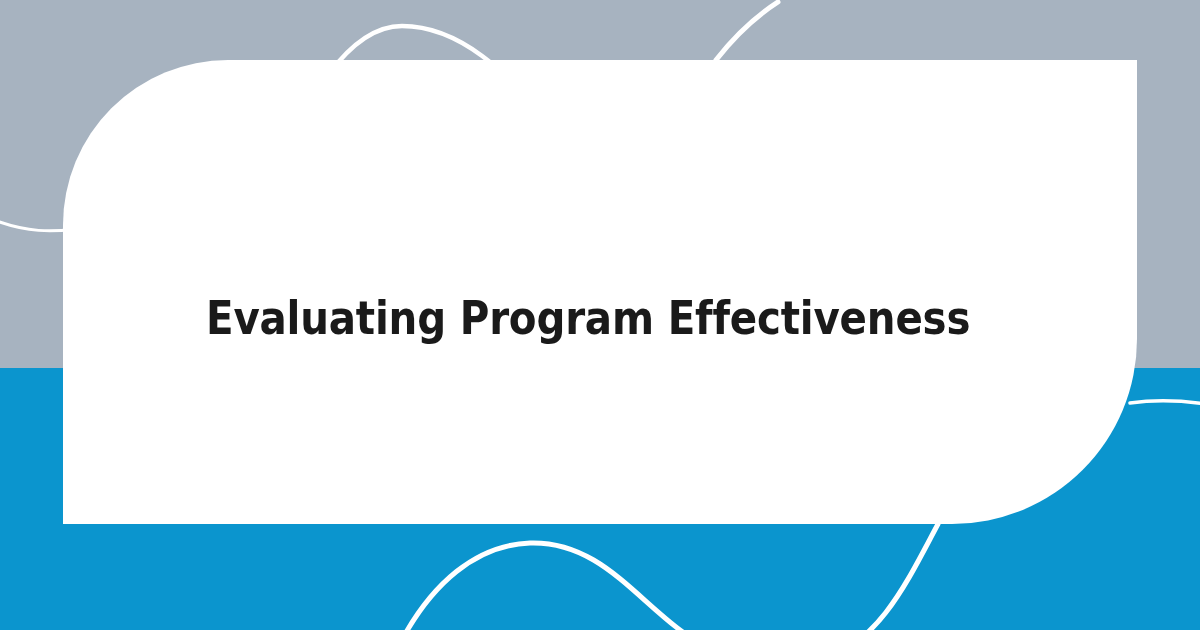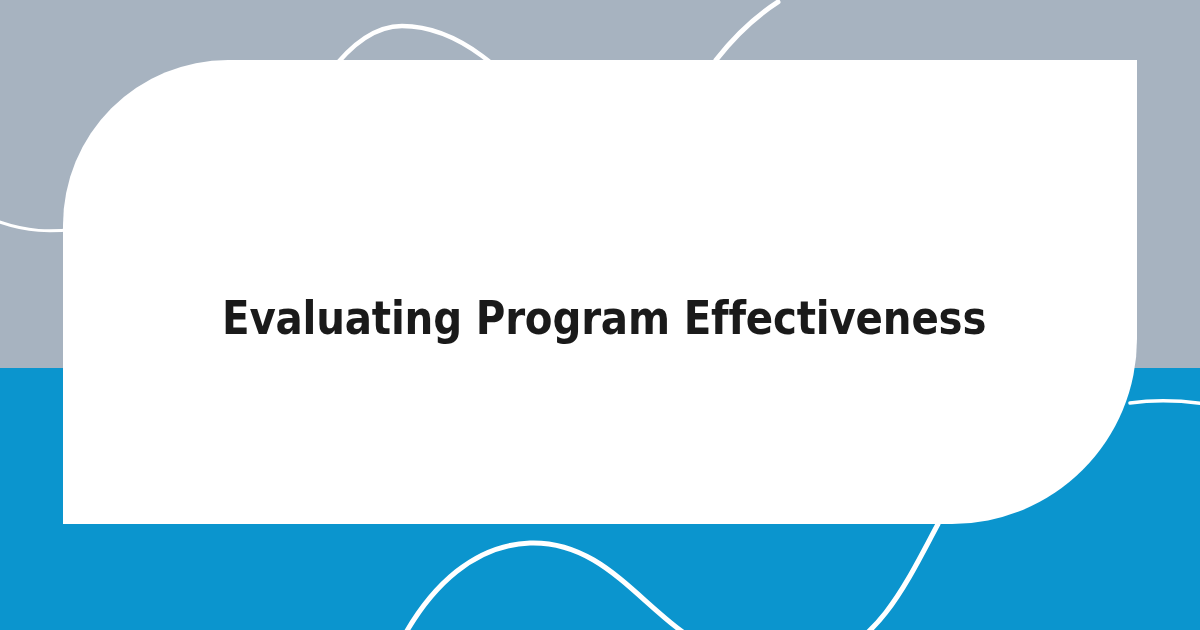--- a/index.html
+++ b/index.html
@@ -57,21 +57,21 @@
     width: 1074px;
     height: 464px;
     background: #ffffff;
     border-radius: 165px 0 185px 0;
     z-index: 3;
   }
 
   
   #title-wrap {
     position: absolute;
-    left: 222px;
+    left: 206px;
     top: 288px;
     width: 820px;
     height: 60px;
     z-index: 5;
     display: flex;
     align-items: center;
   }
   #page-title {
     font-family: "DejaVu Sans Condensed", "Liberation Sans Narrow", "Liberation Sans", sans-serif;
     font-size: 47px;

